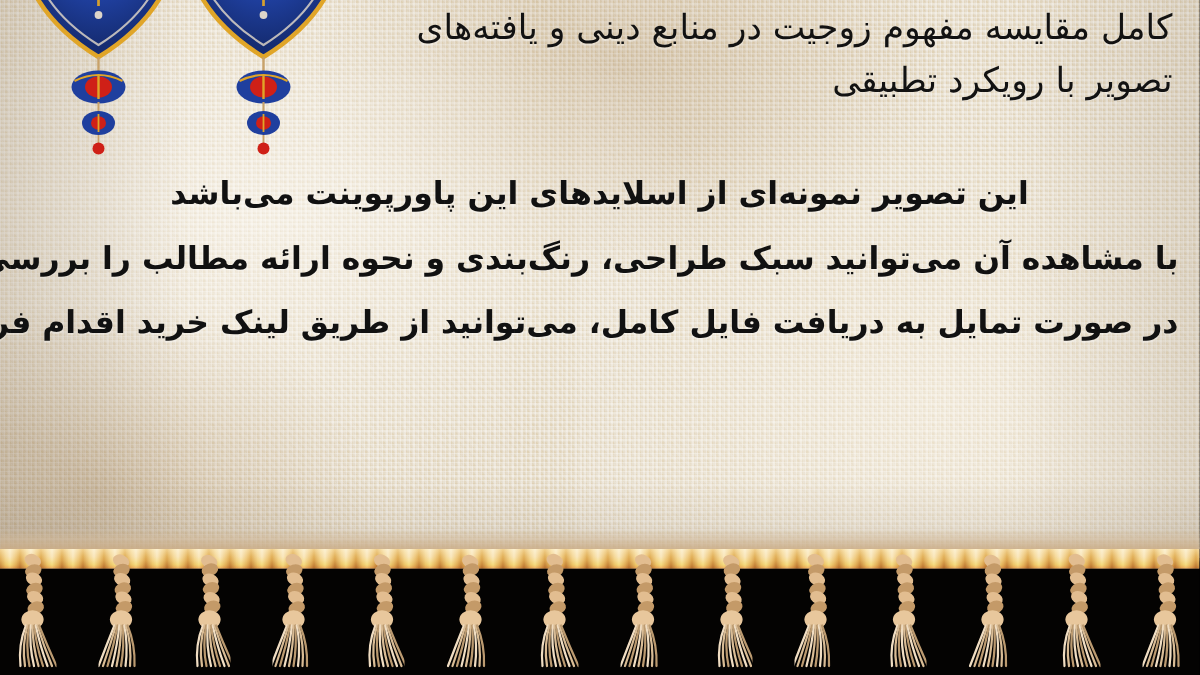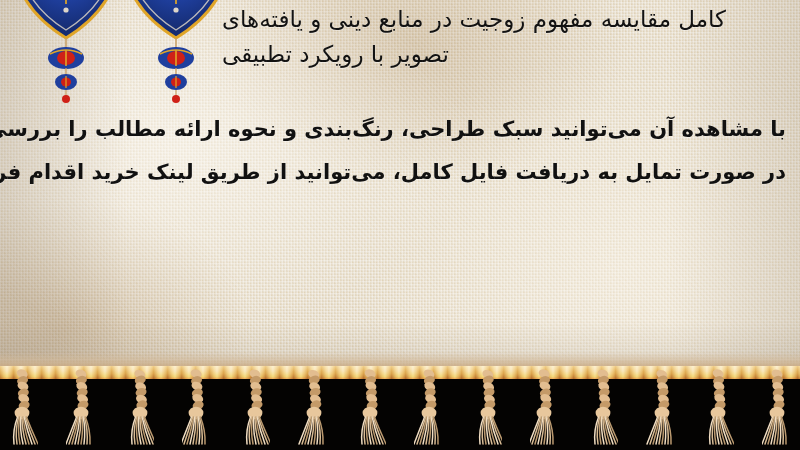--- a/index.html
+++ b/index.html
@@ -86,21 +86,21 @@
   }
   .motif-a { left: 14px; }
   .motif-b { left: 124px; }
 
   
   .title-block {
     position: absolute;
     right: 18px;
     top: 2px;
     width: 560px;
-    text-align: left;
+    text-align: right;
     color: #121212;
     font-size: 23px;
     line-height: 35px;
     font-weight: 400;
     letter-spacing: 0;
     text-shadow: 0 1px 0 rgba(255,255,255,0.30);
   }
   .title-line { display: block; white-space: nowrap; }
 
   .body-block {
@@ -266,20 +266,21 @@
       </g>
     </svg>
   </div>
 
   <div class="title-block">
     <span class="title-line">کامل مقایسه مفهوم زوجیت در منابع دینی و یافته‌های</span>
     <span class="title-line">تصویر با رویکرد تطبیقی</span>
   </div>
 
   <div class="body-block">
+    <span class="body-line">این تصویر نمونه‌ای از اسلایدهای این پاورپوینت می‌باشد</span>
     <span class="body-line">با مشاهده آن می‌توانید سبک طراحی، رنگ‌بندی و نحوه ارائه مطالب را بررسی نمایید</span>
     <span class="body-line">در صورت تمایل به دریافت فایل کامل، می‌توانید از طریق لینک خرید اقدام فرمایید</span>
   </div>
 
   <div class="fringe-zone">
     <div class="fringe-top-rope"></div>
     <div id="tassel-host">
         <div class="tassel" style="left: 8px;"><svg width="30" height="80" viewBox="0 0 30 80">
             <ellipse cx="14.1" cy="6" rx="5.6" ry="4.2" fill="#e2bd90" transform="rotate(22 15 6)"></ellipse>
             <ellipse cx="14.5" cy="12.2" rx="5.6" ry="4.2" fill="#c49a68" transform="rotate(-18 15.4 12.2)"></ellipse>

